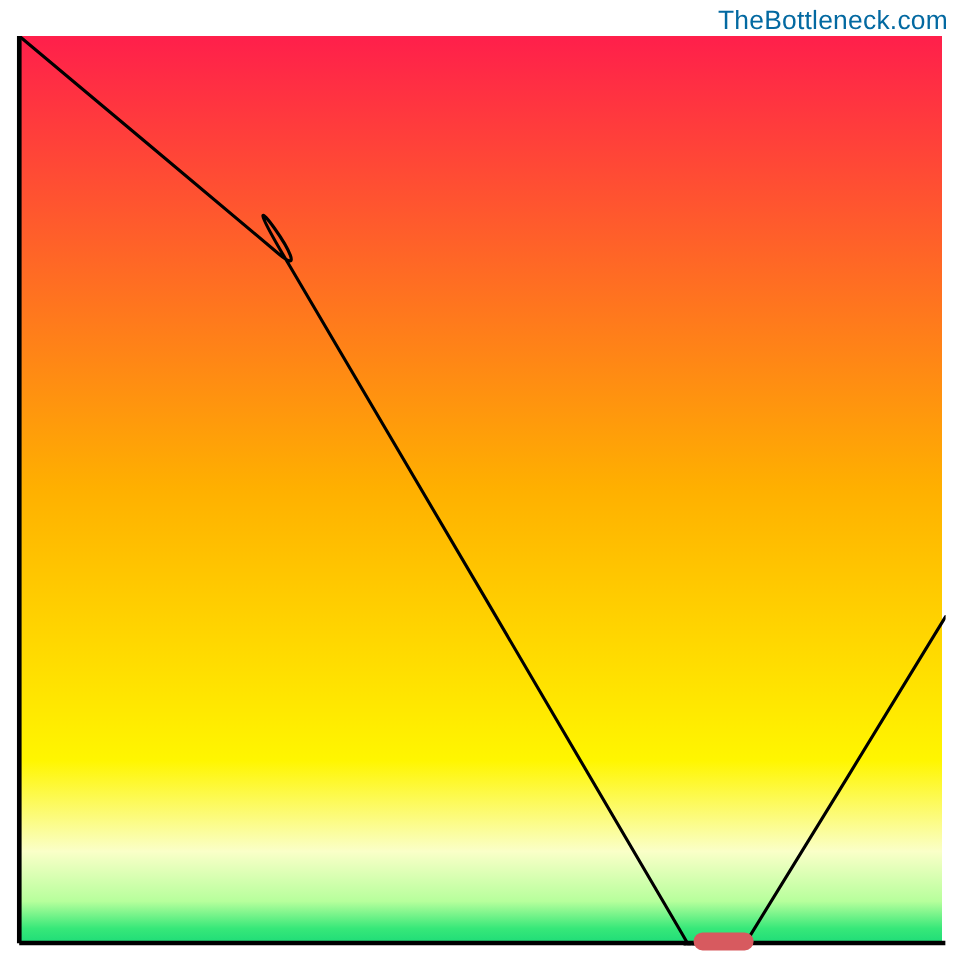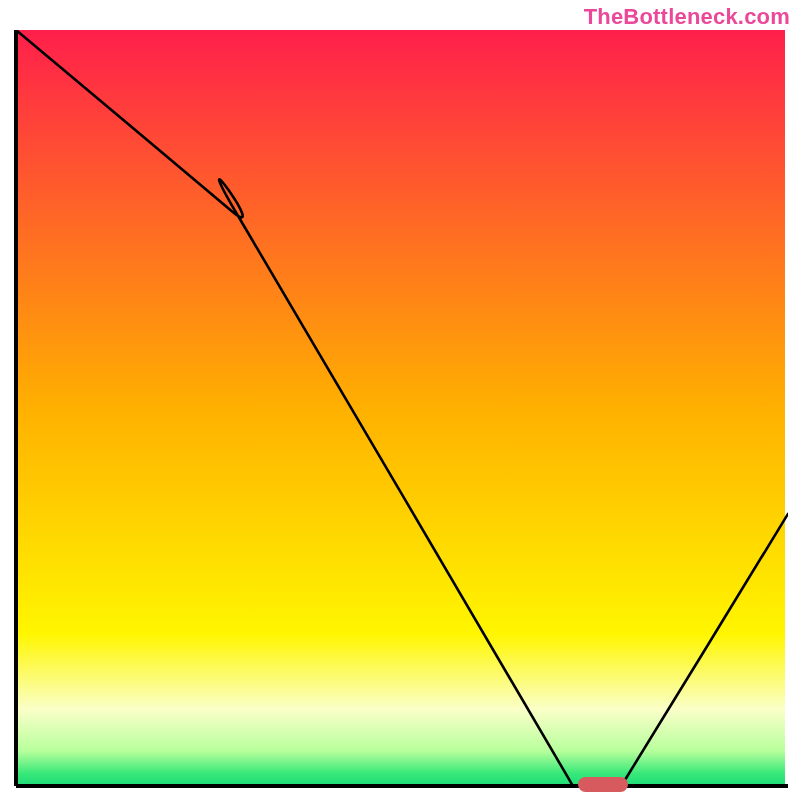--- a/index.html
+++ b/index.html
@@ -13,22 +13,22 @@
   .container {
     position: relative;
     width: 800px;
     height: 800px;
   }
   .watermark {
     position: absolute;
     top: 4px;
     right: 10px;
     font-size: 22px;
-    font-weight: 700;
-    color: #ec4899;
+    font-weight: 400;
+    color: #0369a1;
     letter-spacing: 0.2px;
   }
   .plot {
     position: absolute;
     left: 14px;
     top: 30px;
     width: 774px;
     height: 758px;
   }
   .gradient-bg {

